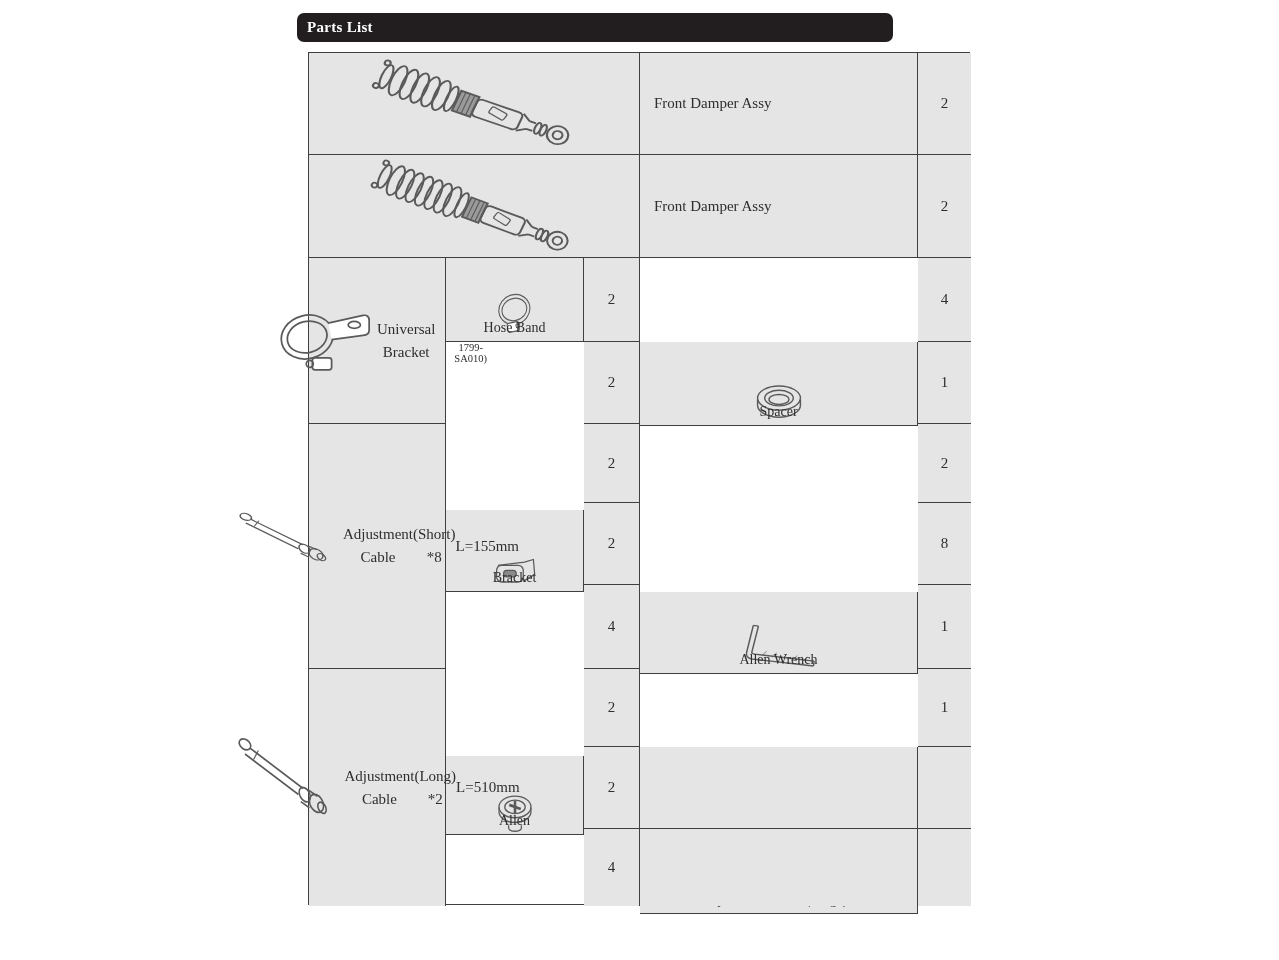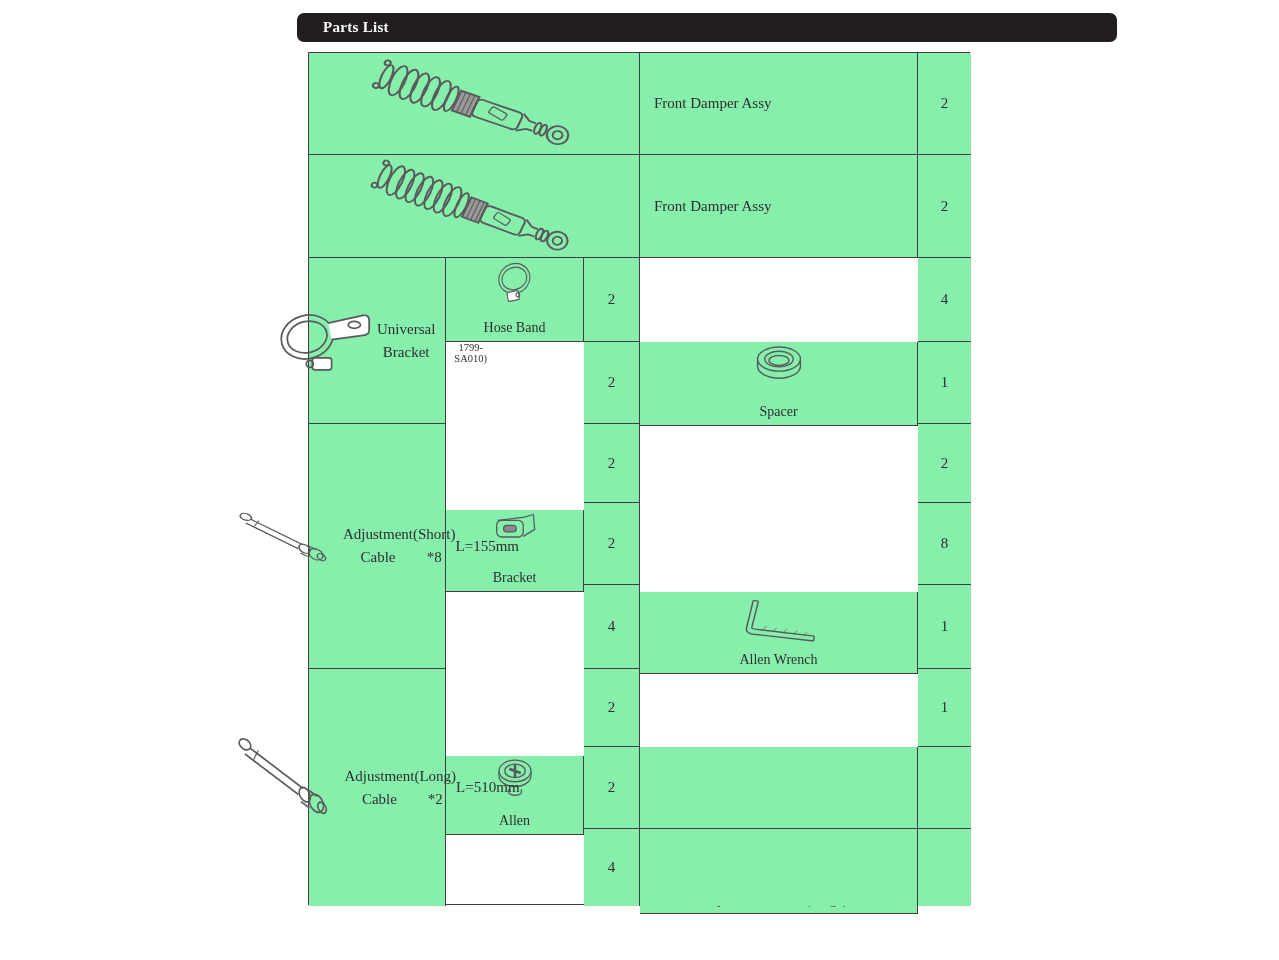--- a/index.html
+++ b/index.html
@@ -9,37 +9,37 @@
     --hdr:#221e1f;
   }
   *{margin:0;padding:0;box-sizing:border-box;}
   html,body{background:#fff;}
   #page{
     position:relative;width:1279px;height:960px;background:#fff;overflow:hidden;
     font-family:"Liberation Serif","DejaVu Serif",serif;color:var(--ink);
   }
   
   #hdrbar{
-    position:absolute;left:297px;top:13px;width:820px;height:29px;
+    position:absolute;left:297px;top:13px;width:596px;height:29px;
     background:var(--hdr);border-radius:7px;display:flex;align-items:center;
-    padding-left:26px;
+    padding-left:10px;
   }
   #hdrbar .t{color:#fff;font-weight:bold;font-size:15px;letter-spacing:.3px;}
   
   #tbl{
     position:absolute;left:308px;top:52px;width:662px;height:853px;
     border:1.6px solid var(--line);
   }
-  .c{position:absolute;background:#86efac;}
+  .c{position:absolute;background:#e5e5e5;}
   .bR{border-right:1.6px solid var(--line);}
   .bB{border-bottom:1.6px solid var(--line);}
   .img{display:flex;align-items:center;justify-content:center;}
   .lab{display:flex;align-items:center;padding-left:14px;font-size:15px;}
   .q{display:flex;align-items:center;justify-content:center;font-size:15px;}
-  .part{position:relative;display:flex;align-items:flex-start;justify-content:center;padding-bottom:0;}
+  .part{position:relative;display:flex;align-items:flex-end;justify-content:center;padding-bottom:0;}
   .part .cap{
     position:absolute;left:0;right:0;bottom:5px;text-align:center;font-size:14px;
   }
   .grp{display:flex;flex-direction:row;align-items:center;justify-content:center;text-align:center;font-size:15px;}
   .grp .ln{line-height:23px;}
   .grp .sub{font-size:10.5px;margin-top:2px;margin-left:19px;}
   .grp .art{margin-bottom:8px;}
   
   #notes{
     position:absolute;left:308px;top:912px;width:664px;text-align:right;

